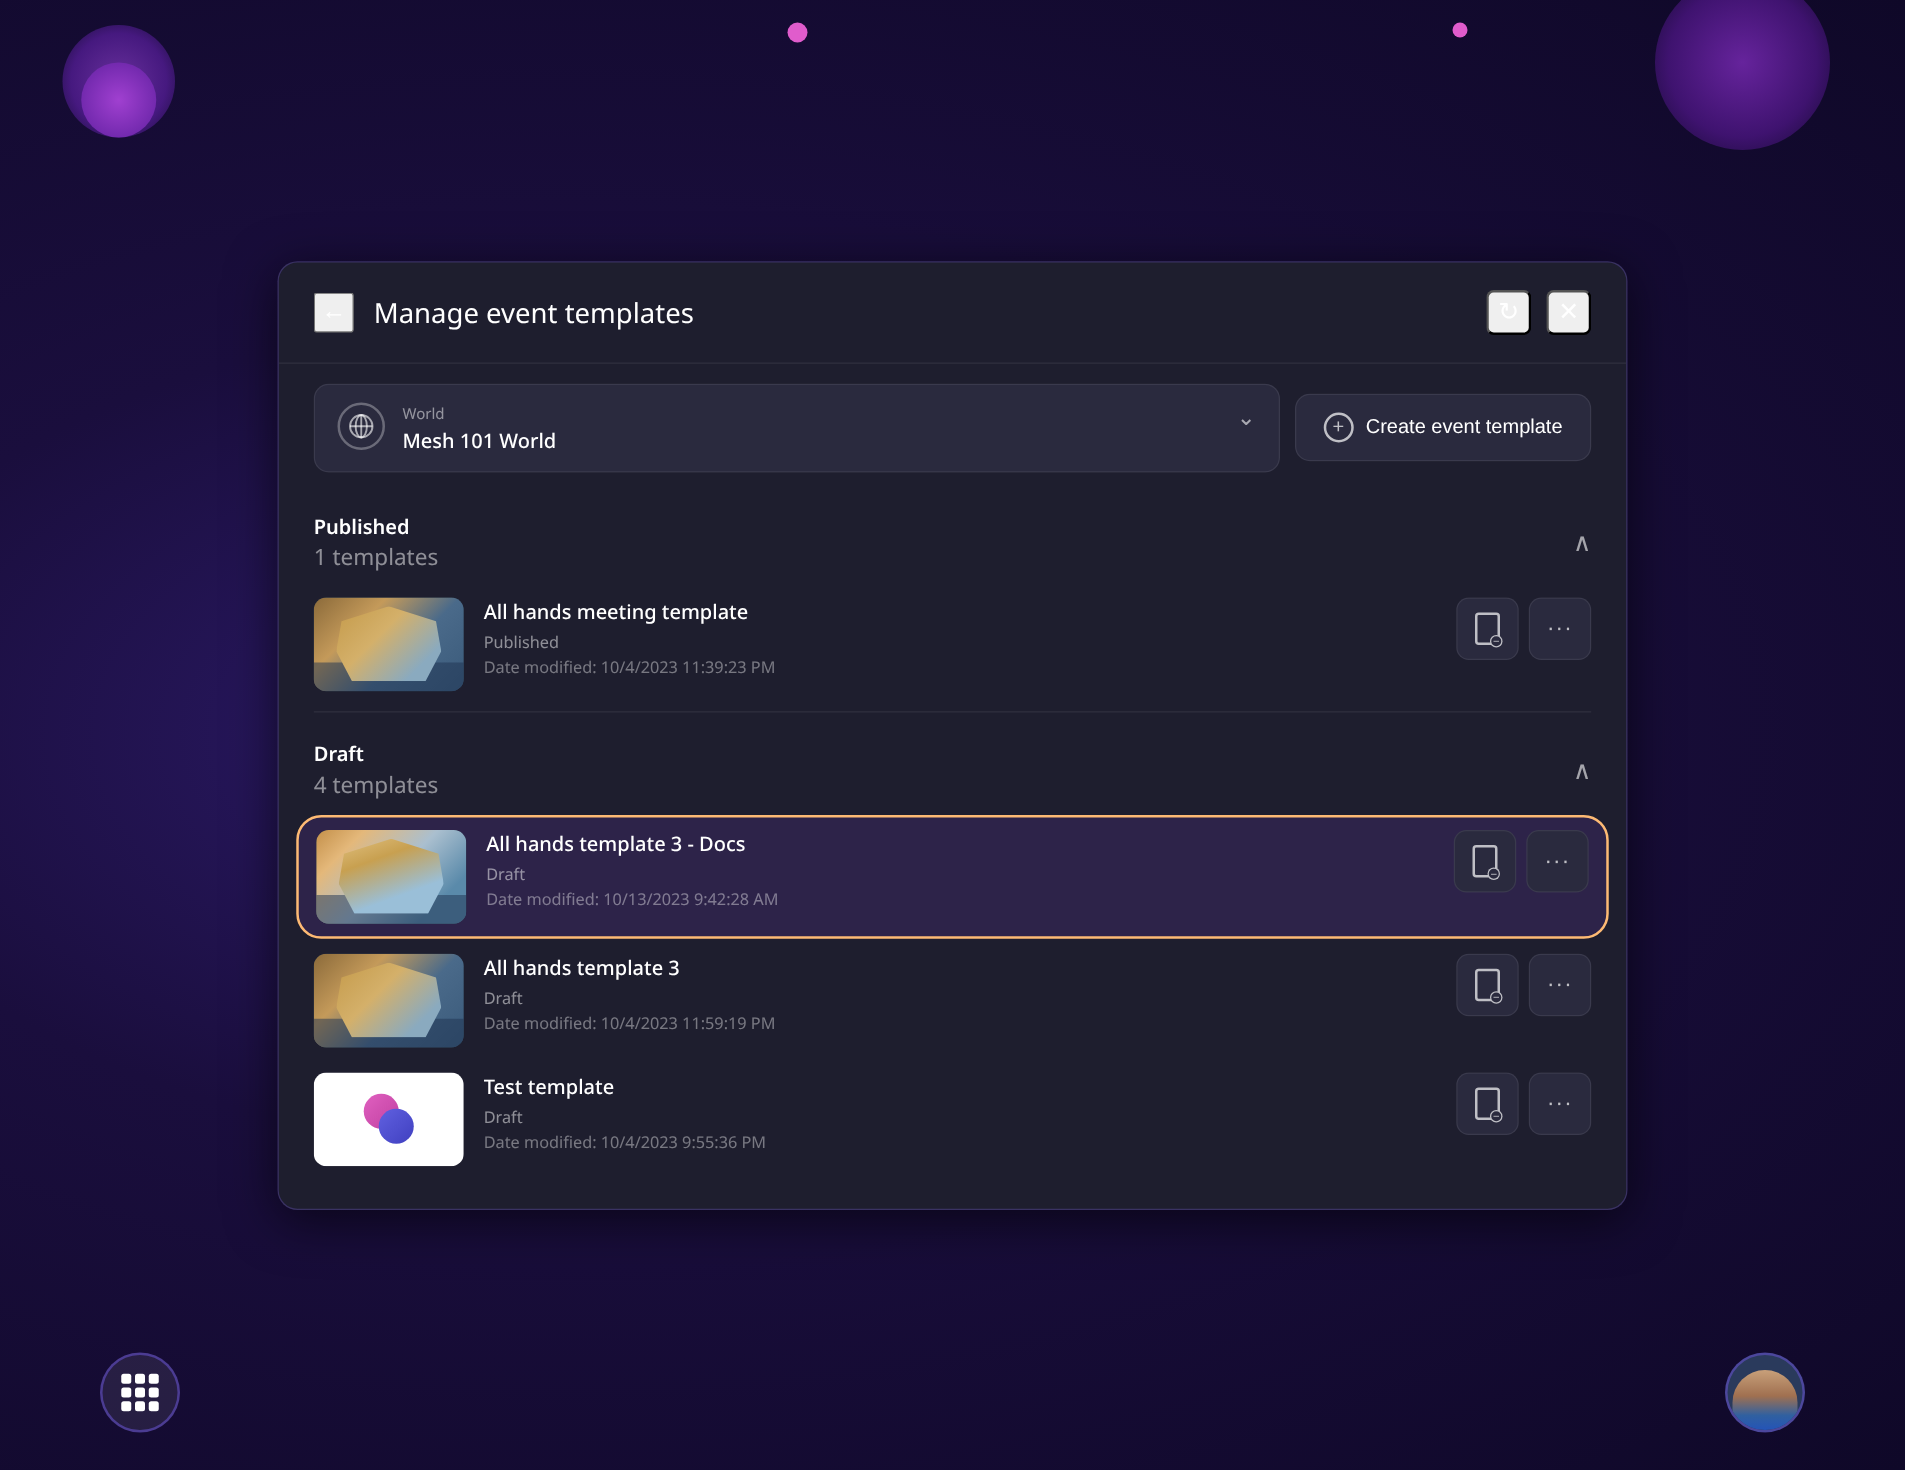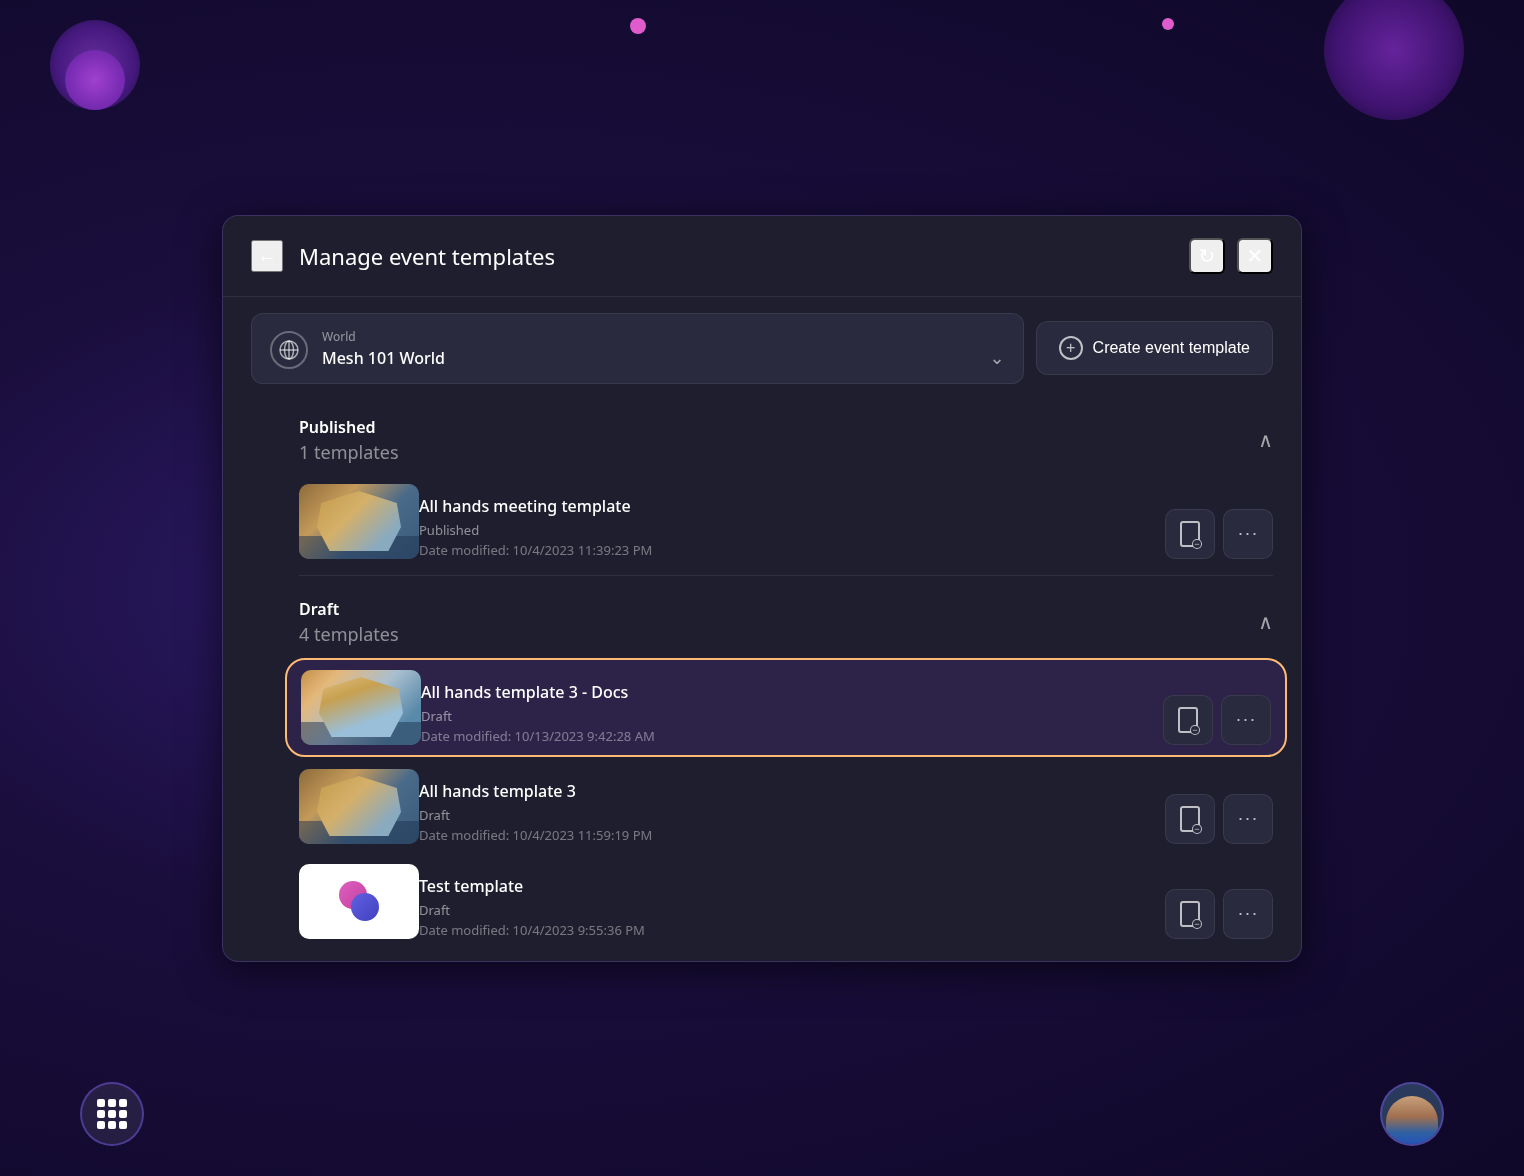--- a/index.html
+++ b/index.html
@@ -166,21 +166,21 @@
       padding: 16px 28px;
       align-items: center;
     }
 
     .world-selector {
       flex: 1;
       background: #2a2a3e;
       border-radius: 12px;
       padding: 14px 18px;
       display: flex;
-      align-items: flex-end;
+      align-items: flex-start;
       gap: 14px;
       cursor: pointer;
       border: 1px solid rgba(255,255,255,0.08);
     }
 
     .world-icon {
       width: 38px; height: 38px;
       border-radius: 50%;
       border: 2px solid rgba(255,255,255,0.3);
       display: flex; align-items: center; justify-content: center;
@@ -256,22 +256,23 @@
 
     .collapse-btn {
       color: rgba(255,255,255,0.6);
       font-size: 20px;
       cursor: pointer;
     }
 
     
     .template-item {
       display: flex;
-      align-items: flex-end;
+      align-items: flex-start;
       padding: 10px 28px;
+      gap: 16px;
       cursor: pointer;
       border-radius: 0;
       transition: background 0.15s;
     }
 
     .template-item.selected {
       background: rgba(60,40,100,0.5);
       border: 2px solid #fdba74;
       border-radius: 20px;
       margin: 2px 14px;
@@ -397,23 +398,22 @@
 
     .more-dots {
       font-size: 18px;
       letter-spacing: 1px;
     }
 
     
     .panel-content {
       max-height: 700px;
       overflow-y: auto;
-      padding-bottom: 12px;
+      padding-bottom: 24px;
       position: relative;
-      margin-left: 48px;
     }
 
     .panel-content::-webkit-scrollbar {
       width: 6px;
     }
     .panel-content::-webkit-scrollbar-track {
       background: transparent;
     }
     .panel-content::-webkit-scrollbar-thumb {
       background: rgba(255,255,255,0.2);

